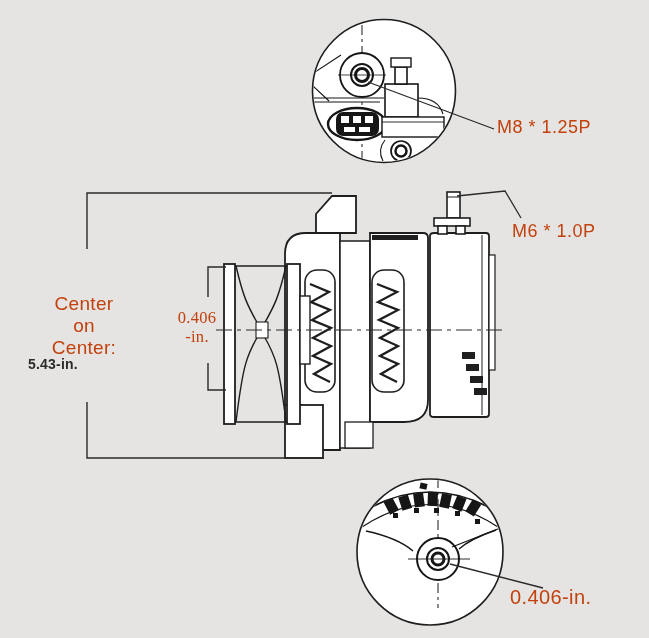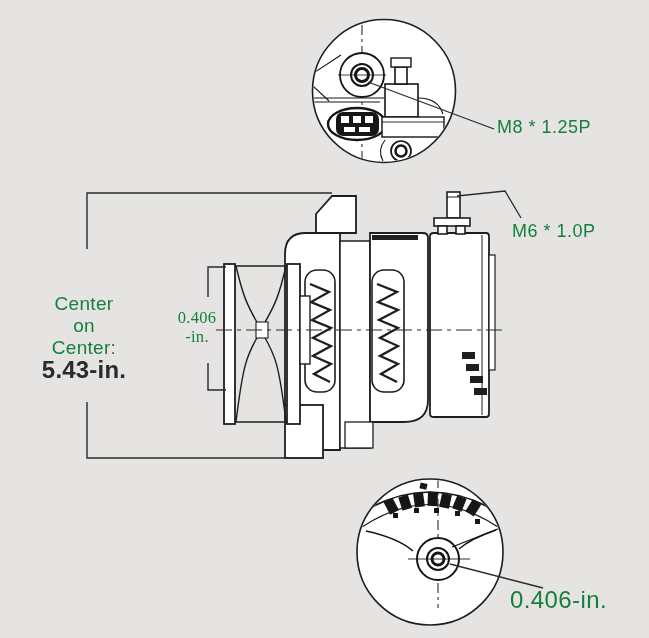--- a/index.html
+++ b/index.html
@@ -6,31 +6,31 @@
   .stage{
     position:relative;
     width:649px;height:638px;
     background:#e5e4e2;
     font-family:"Liberation Sans", sans-serif;
     overflow:hidden;
   }
   .stage svg{position:absolute;left:0;top:0;}
   .lbl{
     position:absolute;
-    color:#15803d;
+    color:#c2410c;
     white-space:pre-line;
     letter-spacing:.3px;
     line-height:1.16;
   }
   .lbl-center{left:28px;top:277px;width:112px;text-align:center;font-size:19px;line-height:22px;margin-top:16px;}
-  .lbl-value{left:28px;top:356px;width:112px;text-align:center;font-size:24px;font-weight:bold;color:#2b2b2b;letter-spacing:.2px;}
+  .lbl-value{left:28px;top:356px;width:112px;text-align:left;font-size:14px;font-weight:bold;color:#2b2b2b;letter-spacing:.2px;}
   .lbl-pulley{left:158px;top:308px;width:78px;text-align:center;font-size:16.5px;line-height:19px;font-family:Liberation Serif, serif;}
   .lbl-m8{left:497px;top:117px;font-size:18px;letter-spacing:.5px;}
   .lbl-m6{left:512px;top:221px;font-size:18px;letter-spacing:.5px;text-align:center;}
-  .lbl-hole{left:510px;top:586px;font-size:24px;letter-spacing:.4px;}
+  .lbl-hole{left:510px;top:586px;font-size:20px;letter-spacing:.4px;}
 </style>
 </head>
 <body>
 
 <div class="stage">
 
   <svg width="649" height="638" viewBox="0 0 649 638">
     <defs>
       <clipPath id="clipTop">
           <circle cx="384" cy="91" r="70.5"></circle>

